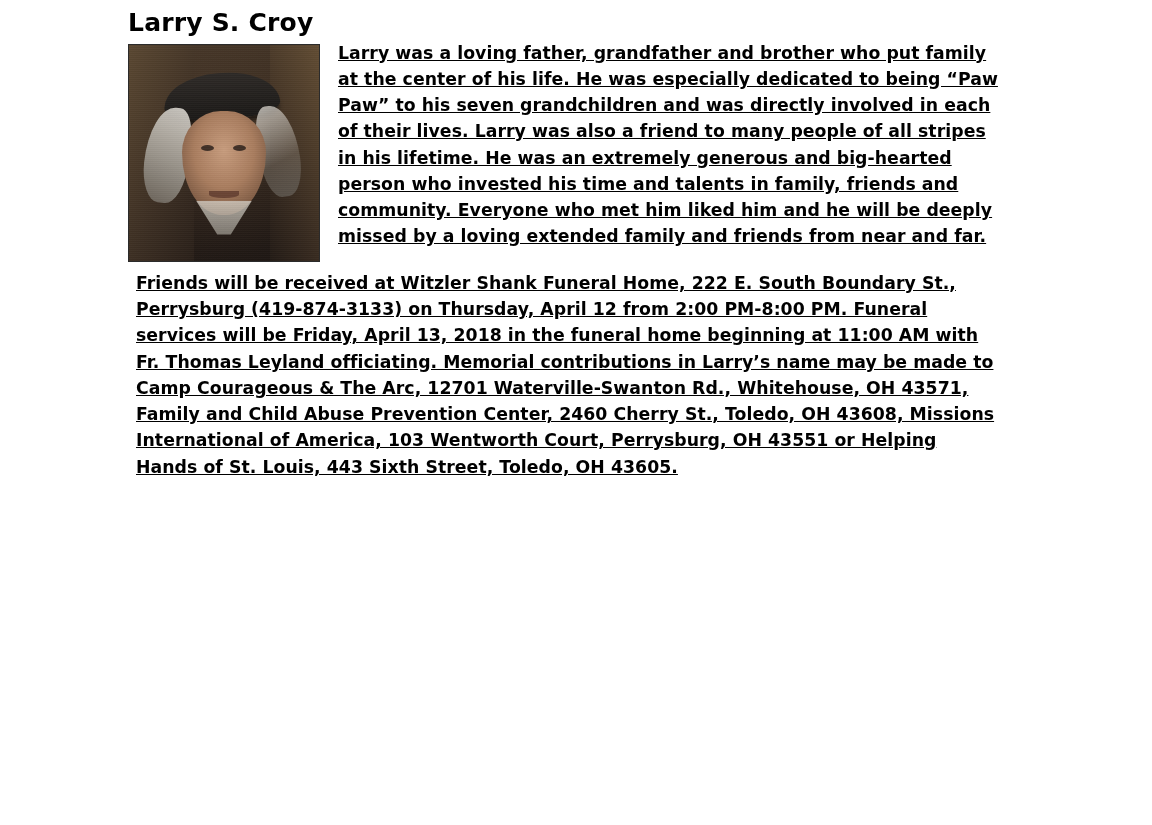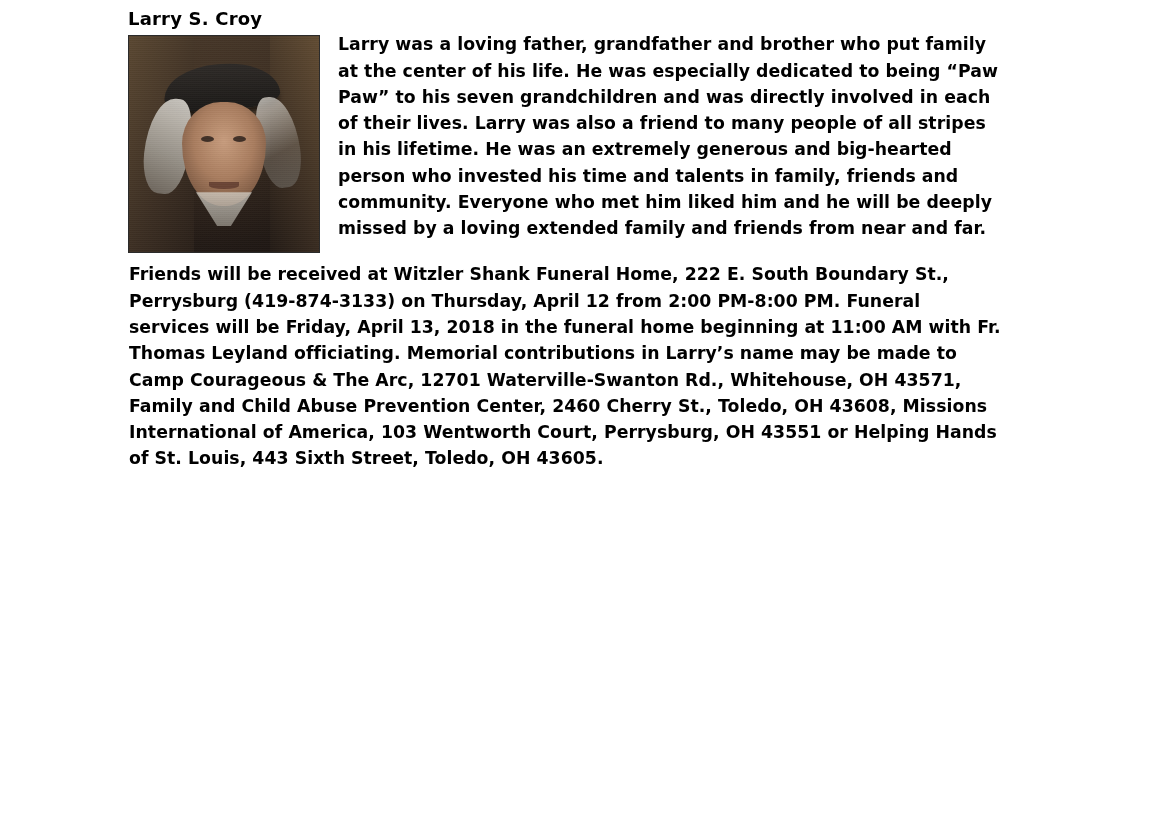--- a/index.html
+++ b/index.html
@@ -15,21 +15,21 @@
     color: #000000;
   }
   .page {
     position: relative;
     width: 1152px;
     height: 825px;
     box-sizing: border-box;
     padding: 8px 150px 0 128px;
   }
   .obit-name {
-    font-size: 18px;
+    font-size: 25px;
     font-weight: bold;
     letter-spacing: 0.2px;
     line-height: 1.18;
     margin: 0 0 2px 0;
   }
   .obit-dates {
     font-size: 17px;
     font-weight: bold;
     letter-spacing: 0.1px;
     line-height: 1.2;
@@ -37,21 +37,22 @@
   }
   .body-text {
     font-size: 17.3px;
     font-weight: bold;
     line-height: 1.52;
     letter-spacing: 0.05px;
     text-align: left;
     margin: 0;
   }
   .para {
-    margin: 0 0 20px 1px;
+    margin: 0 0 20px 8px;
+    text-decoration: underline;
   }
   .para:last-child {
     margin-bottom: 0;
   }
   .portrait {
     float: left;
     width: 192px;
     height: 218px;
     margin: 4px 18px 6px 0;
     border: 1px solid #2b2b2b;

